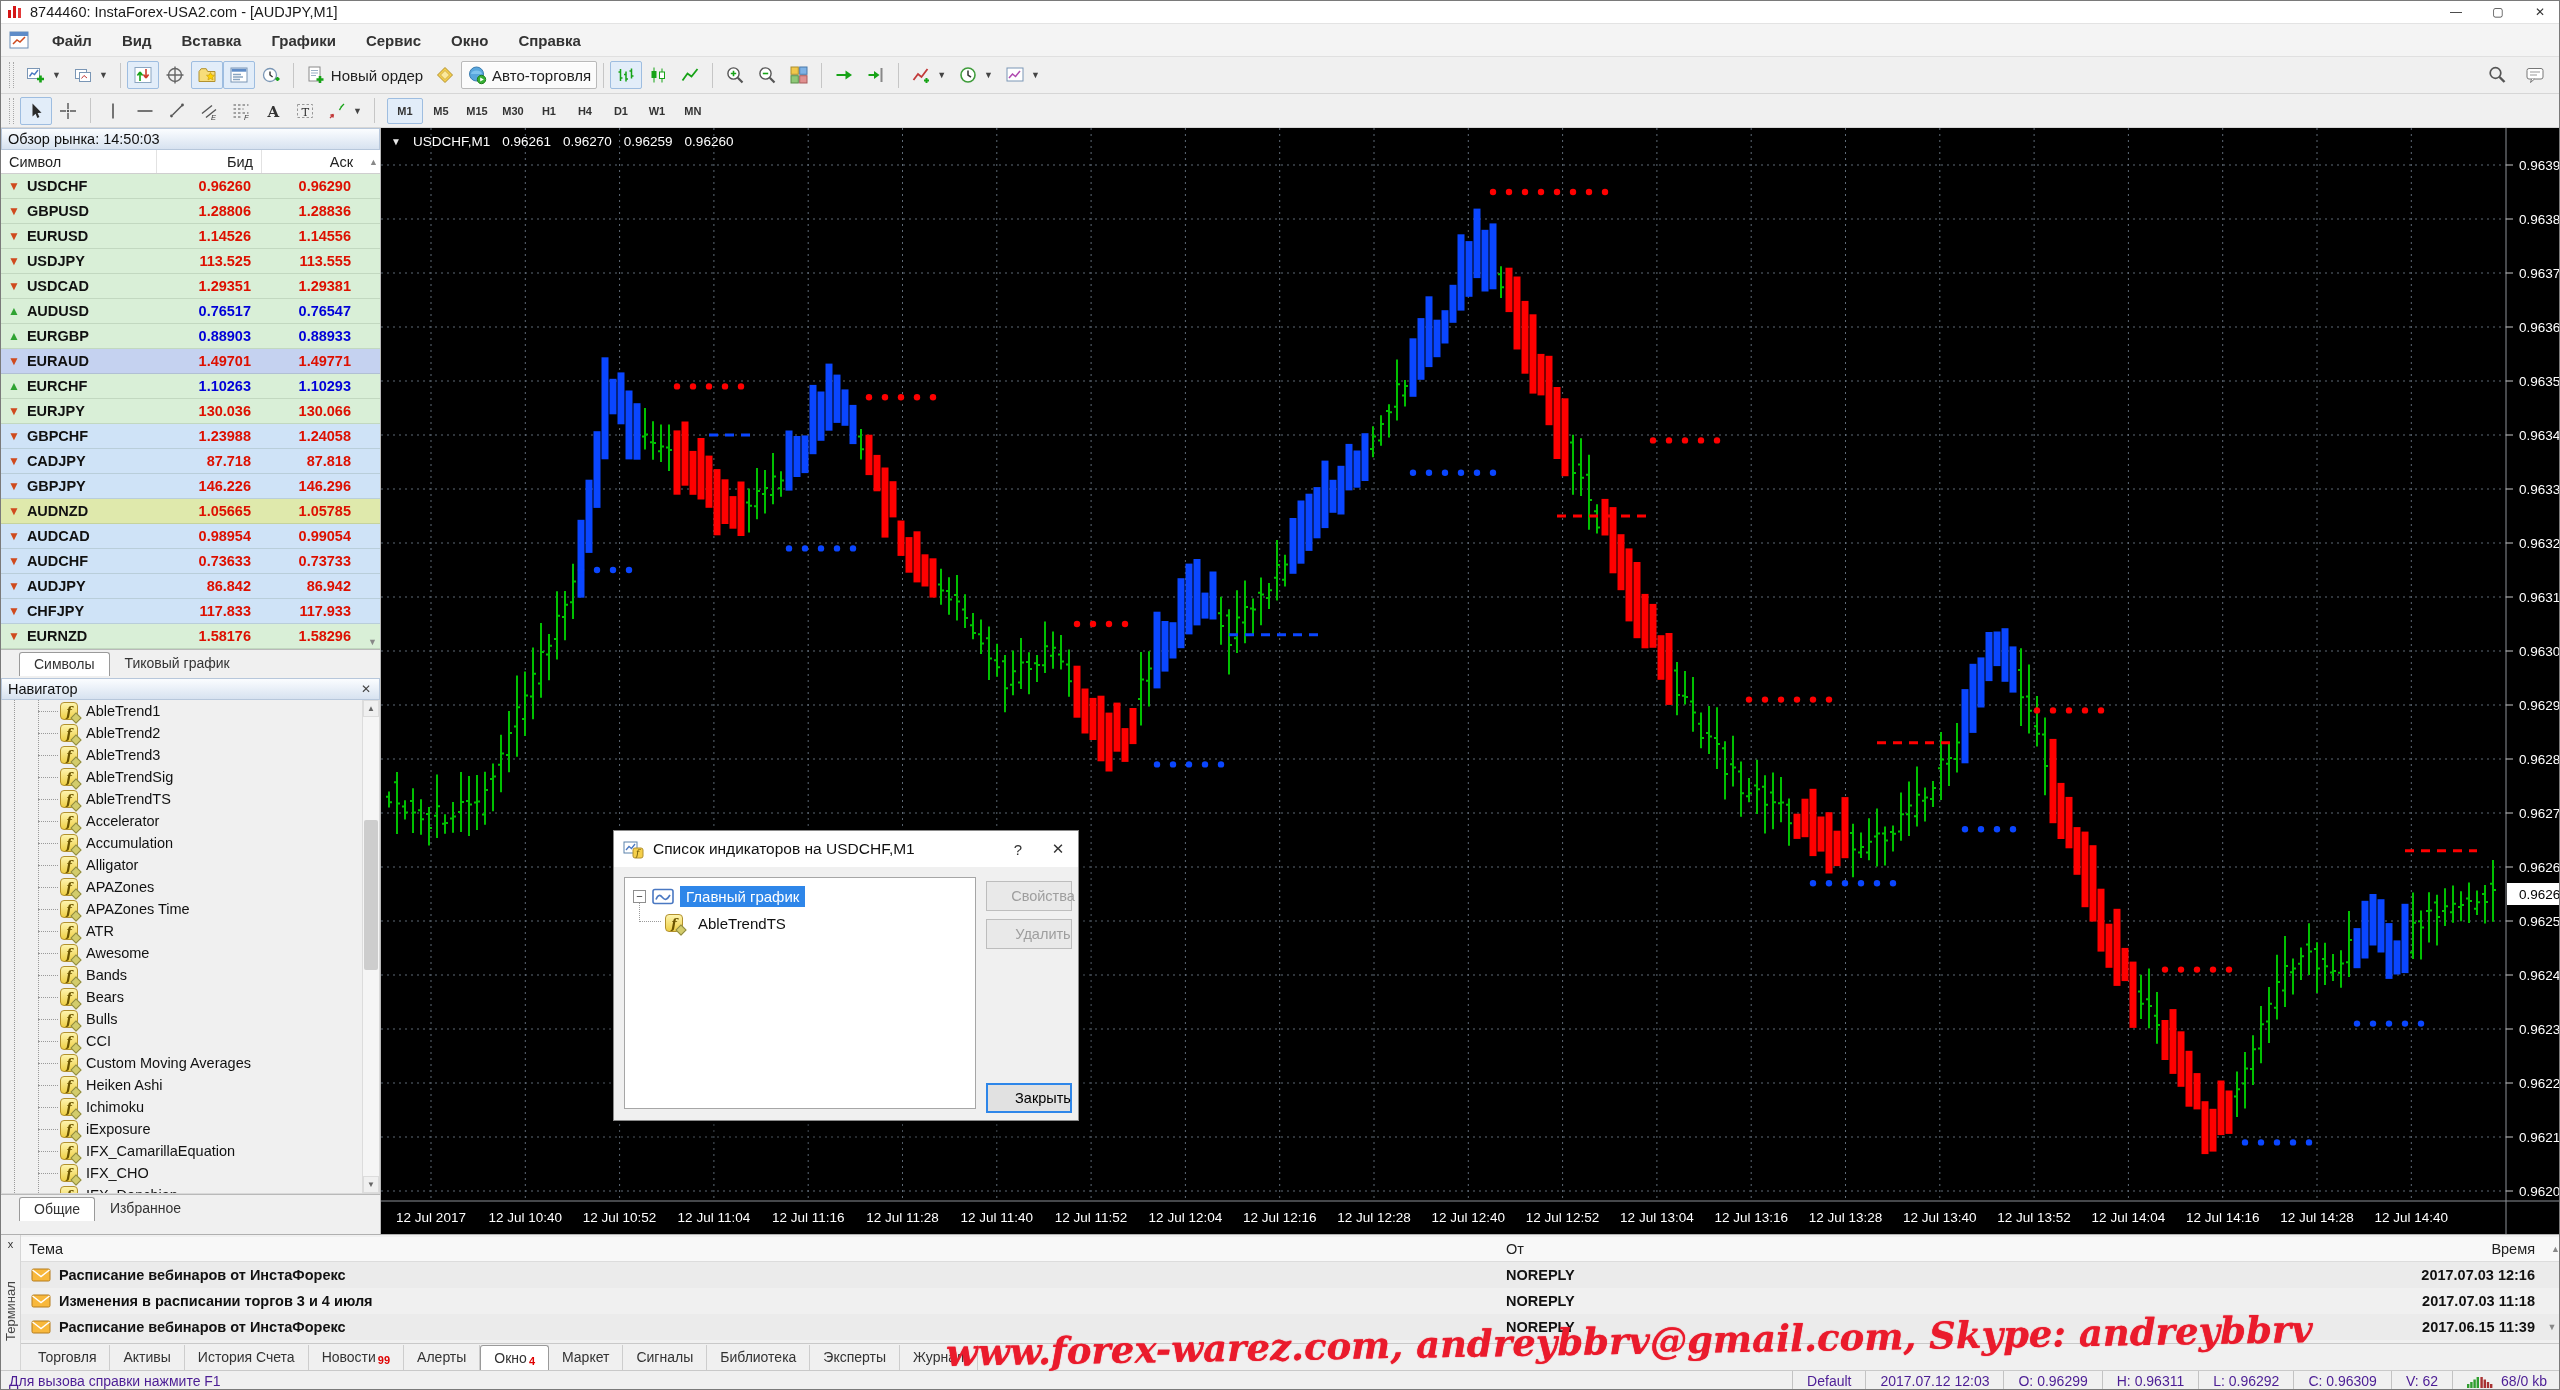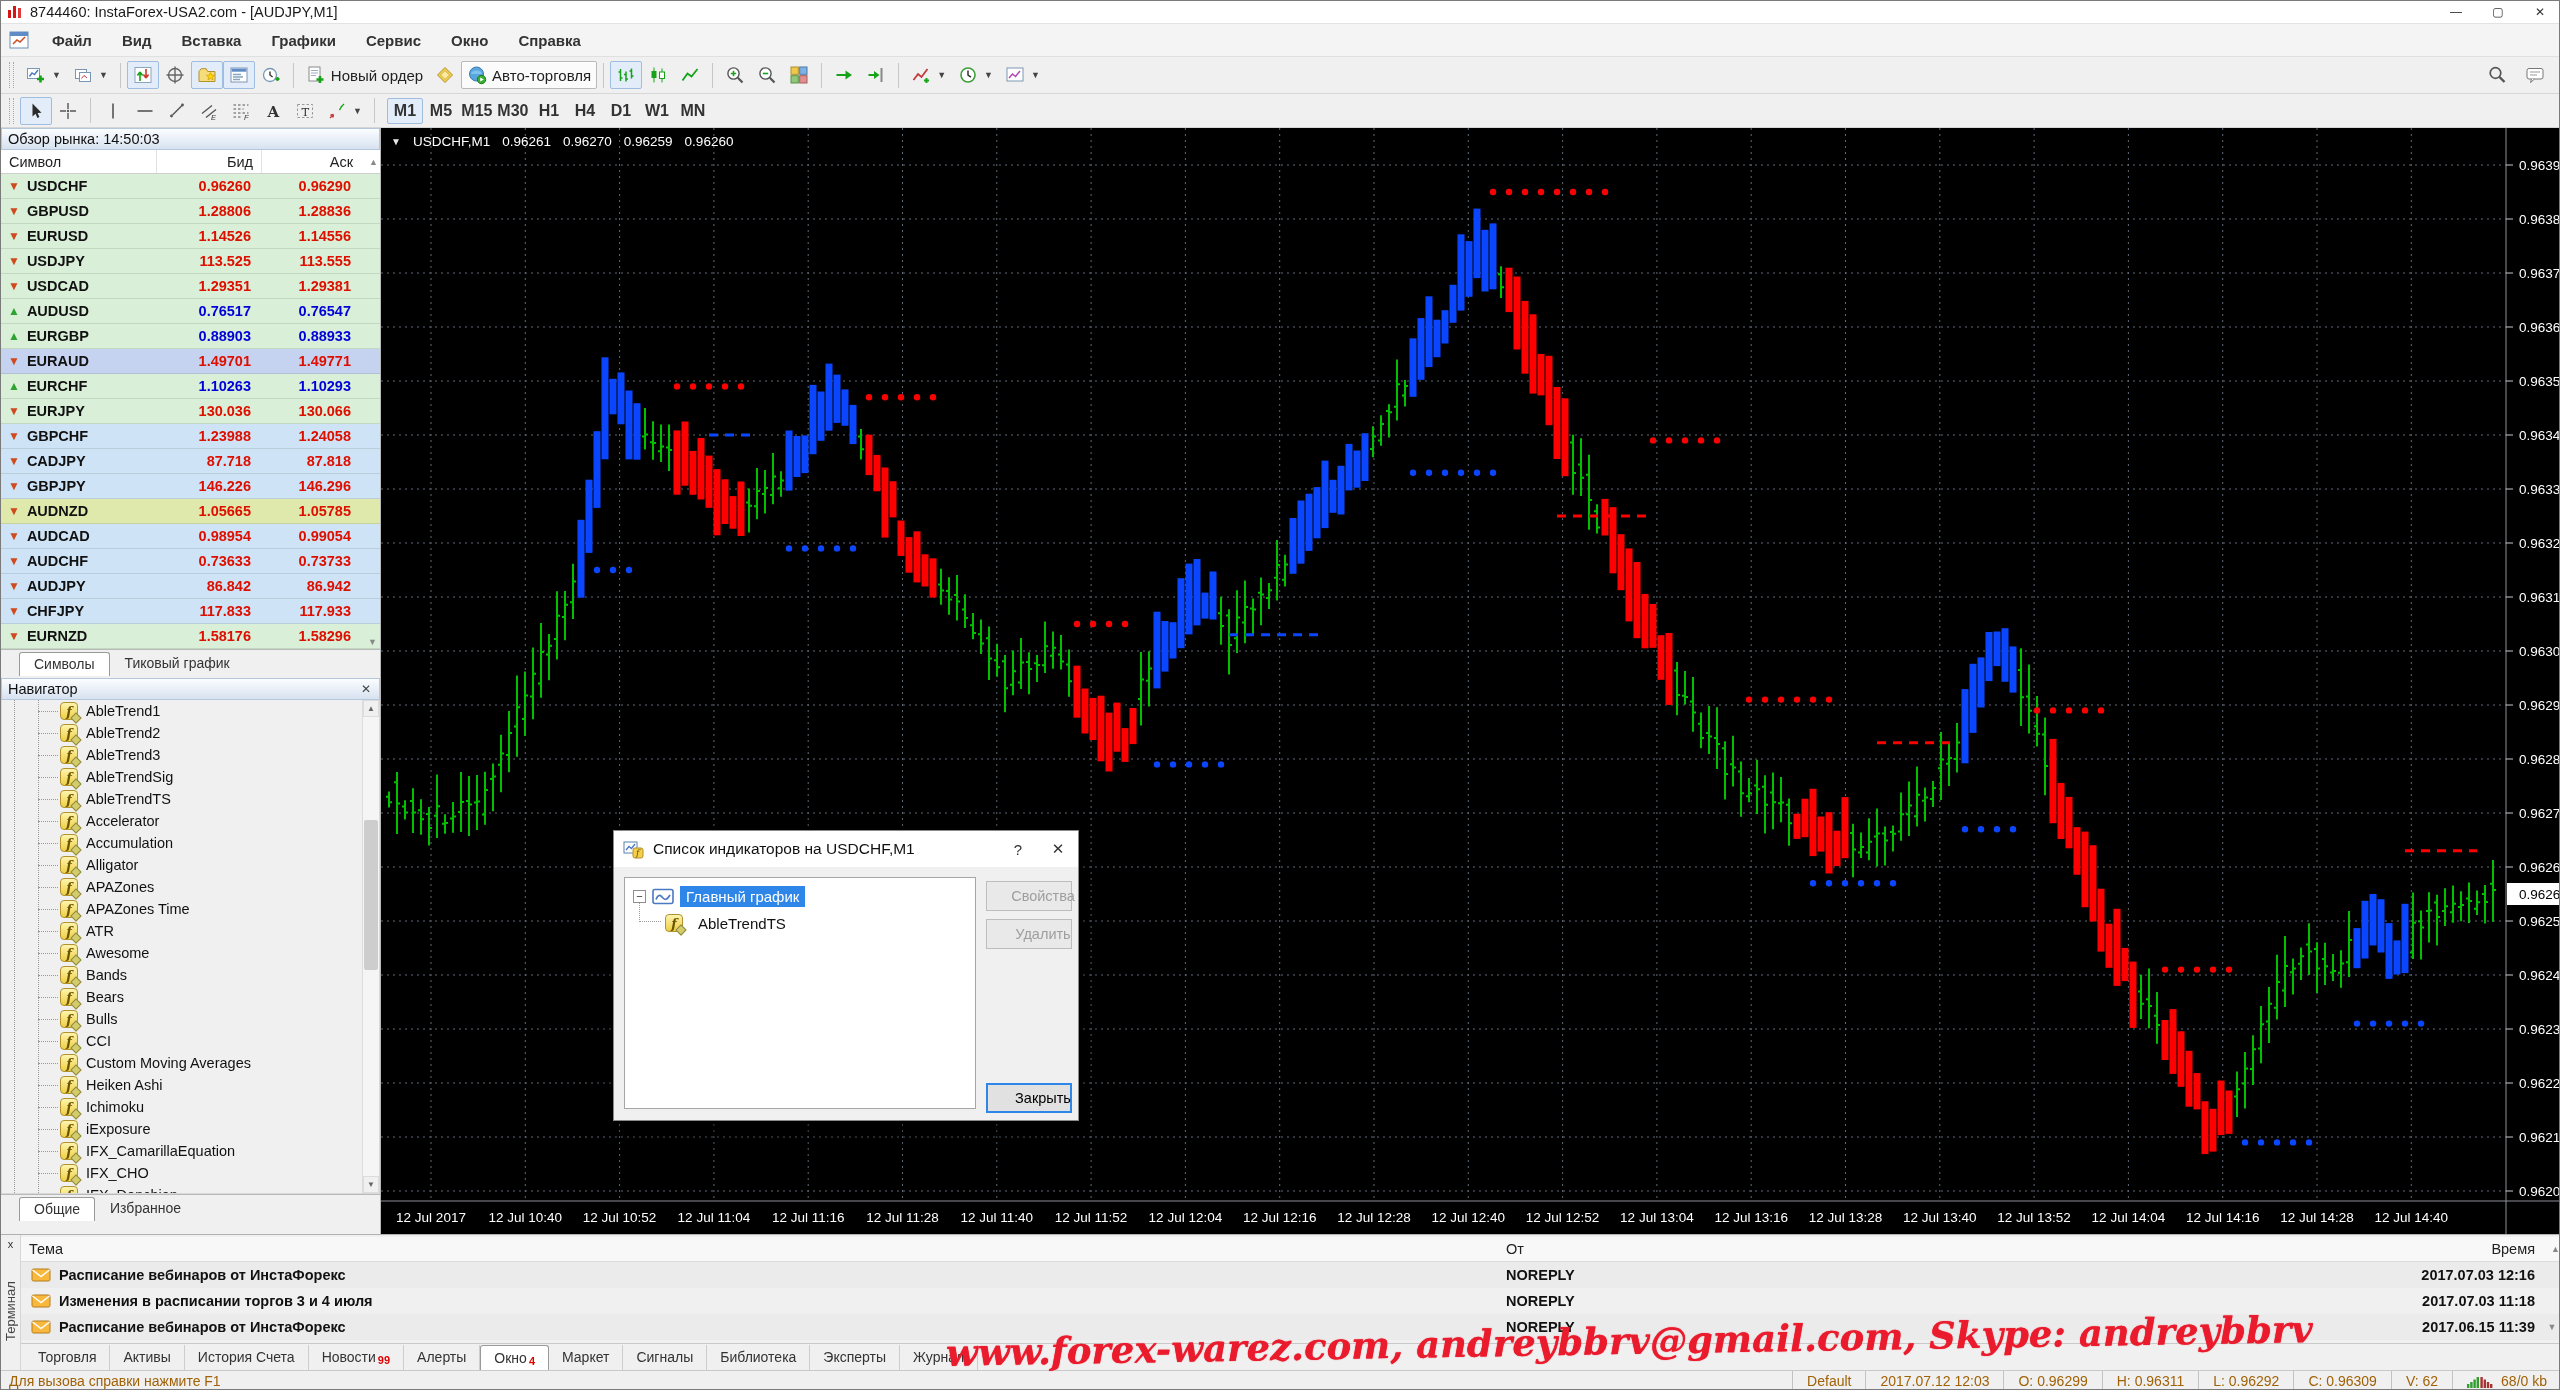--- a/index.html
+++ b/index.html
@@ -24,21 +24,21 @@
   #toolbar-tools{top:93px;height:34px;}
   .tb-btn{height:28px;min-width:32px;display:flex;align-items:center;justify-content:center;gap:5px;padding:0 5px;border:1px solid transparent;border-radius:2px;font-size:15px;color:#222;}
   .tb-btn svg{flex:0 0 auto;}
   .tb-btn.pressed{background:#e2edf9;border-color:#9ebde0;}
   .tb-btn.framed{background:#fbfbfb;border-color:#b9b9b9;box-shadow:0 1px 0 #fff inset;}
   .tb-sep{width:1px;height:25px;background:#c6c6c6;margin:0 6px;}
   .grip{width:5px;height:26px;margin-right:6px;border-left:1px dotted #a8a8a8;border-right:1px dotted #a8a8a8;}
   .caret{font-size:9px;color:#444;margin-left:1px;}
   .tb-right{margin-left:auto;display:flex;align-items:center;margin-right:10px;gap:6px;}
   .tf-group{display:flex;align-items:center;margin-left:6px;}
-  .tf-btn{height:26px;min-width:36px;display:flex;align-items:center;justify-content:center;font-size:16px;font-weight:bold;color:#333;border:1px solid transparent;border-radius:2px;}
+  .tf-btn{height:26px;min-width:36px;display:flex;align-items:center;justify-content:center;font-size:11px;font-weight:bold;color:#333;border:1px solid transparent;border-radius:2px;}
   .tf-btn.pressed{background:#e2edf9;border-color:#9ebde0;}
 
   
   .left-col{position:absolute;left:0;top:127px;width:380px;height:1106px;background:#f0f0f0;border-right:1px solid #b9b9b9;}
   .panel-header{height:22px;background:linear-gradient(#fbfdff,#d7e2f0);border:1px solid #b7c7db;display:flex;align-items:center;justify-content:space-between;padding:0 6px;font-size:14.5px;color:#111;}
   .panel-close{font-size:12px;color:#444;padding:0 2px;}
 
   .mw-colhdr{height:24px;display:grid;grid-template-columns:155px 105px 100px 20px;align-items:center;background:#fff;border-bottom:1px solid #cfcfcf;font-size:14.5px;color:#222;}
   .mw-colhdr span{padding:0 8px;}
   .mw-colhdr .num{text-align:right;border-left:1px solid #e2e2e2;height:100%;display:flex;align-items:center;justify-content:flex-end;}
@@ -113,21 +113,21 @@
   .mail-row{height:26px;display:grid;grid-template-columns:1fr 800px 245px 18px;align-items:center;font-size:14.5px;font-weight:bold;color:#111;}
   .mail-row:nth-child(odd){background:#ebebeb;}
   .mail-subj{display:flex;align-items:center;gap:8px;padding-left:10px;}
   .mail-time{text-align:right;padding-right:8px;}
   .term-tabs{position:absolute;left:20px;right:0;bottom:0;height:27px;display:flex;align-items:flex-end;background:#f0f0f0;border-top:1px solid #c9c9c9;padding-left:4px;font-size:14px;color:#333;}
   .term-tab{padding:4px 13px 5px;border-right:1px solid #cdcdcd;white-space:nowrap;display:flex;align-items:flex-start;gap:2px;}
   .term-tab.active{background:#fff;border:1px solid #9a9a9a;border-bottom:none;border-radius:3px 3px 0 0;position:relative;top:1px;}
   .badge{color:#e00000;font-size:11px;font-weight:bold;position:relative;top:5px;}
 
   
-  .statusbar{position:absolute;left:0;top:1369px;width:2560px;height:21px;background:#f0f0f0;border-top:1px solid #c9c9c9;display:flex;align-items:center;font-size:14px;color:#a16207;}
+  .statusbar{position:absolute;left:0;top:1369px;width:2560px;height:21px;background:#f0f0f0;border-top:1px solid #c9c9c9;display:flex;align-items:center;font-size:14px;color:#4c1d95;}
   .status-help{margin-left:8px;}
   .status-right{margin-left:auto;display:flex;align-items:center;height:100%;padding-left:38px;}
   .status-seg{border-left:1px solid #c3c3c3;padding:0 14px;height:100%;display:flex;align-items:center;gap:6px;white-space:nowrap;}
 
   
   .watermark{position:absolute;left:945px;top:1318px;z-index:30;font-family:"DejaVu Serif",serif;font-style:italic;font-weight:bold;font-size:37px;color:#ea1b2c;white-space:nowrap;transform:rotate(-1deg);text-shadow:0 0 1px #ea1b2c;}
 </style>
 </head>
 <body>
 

